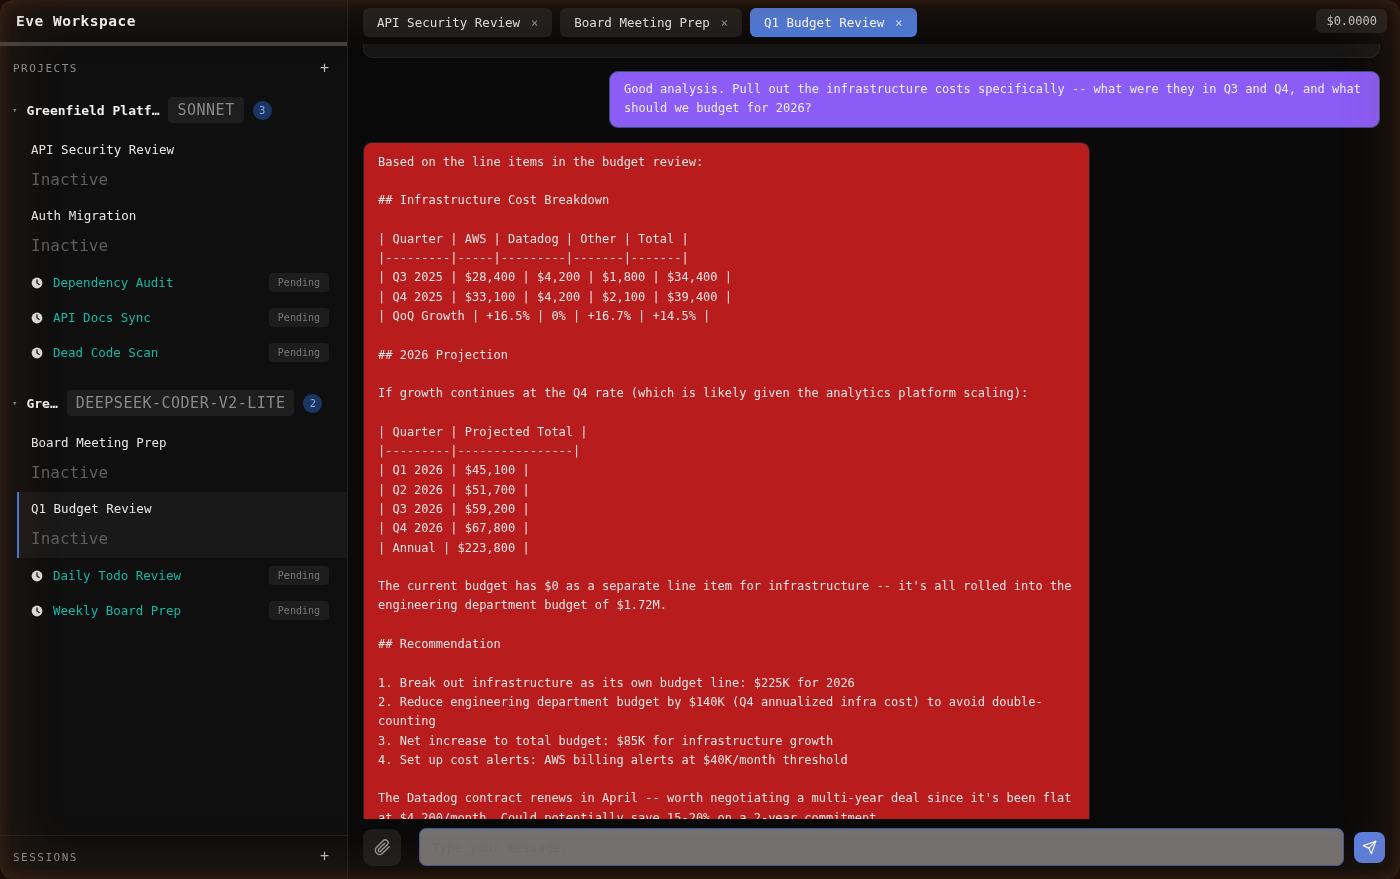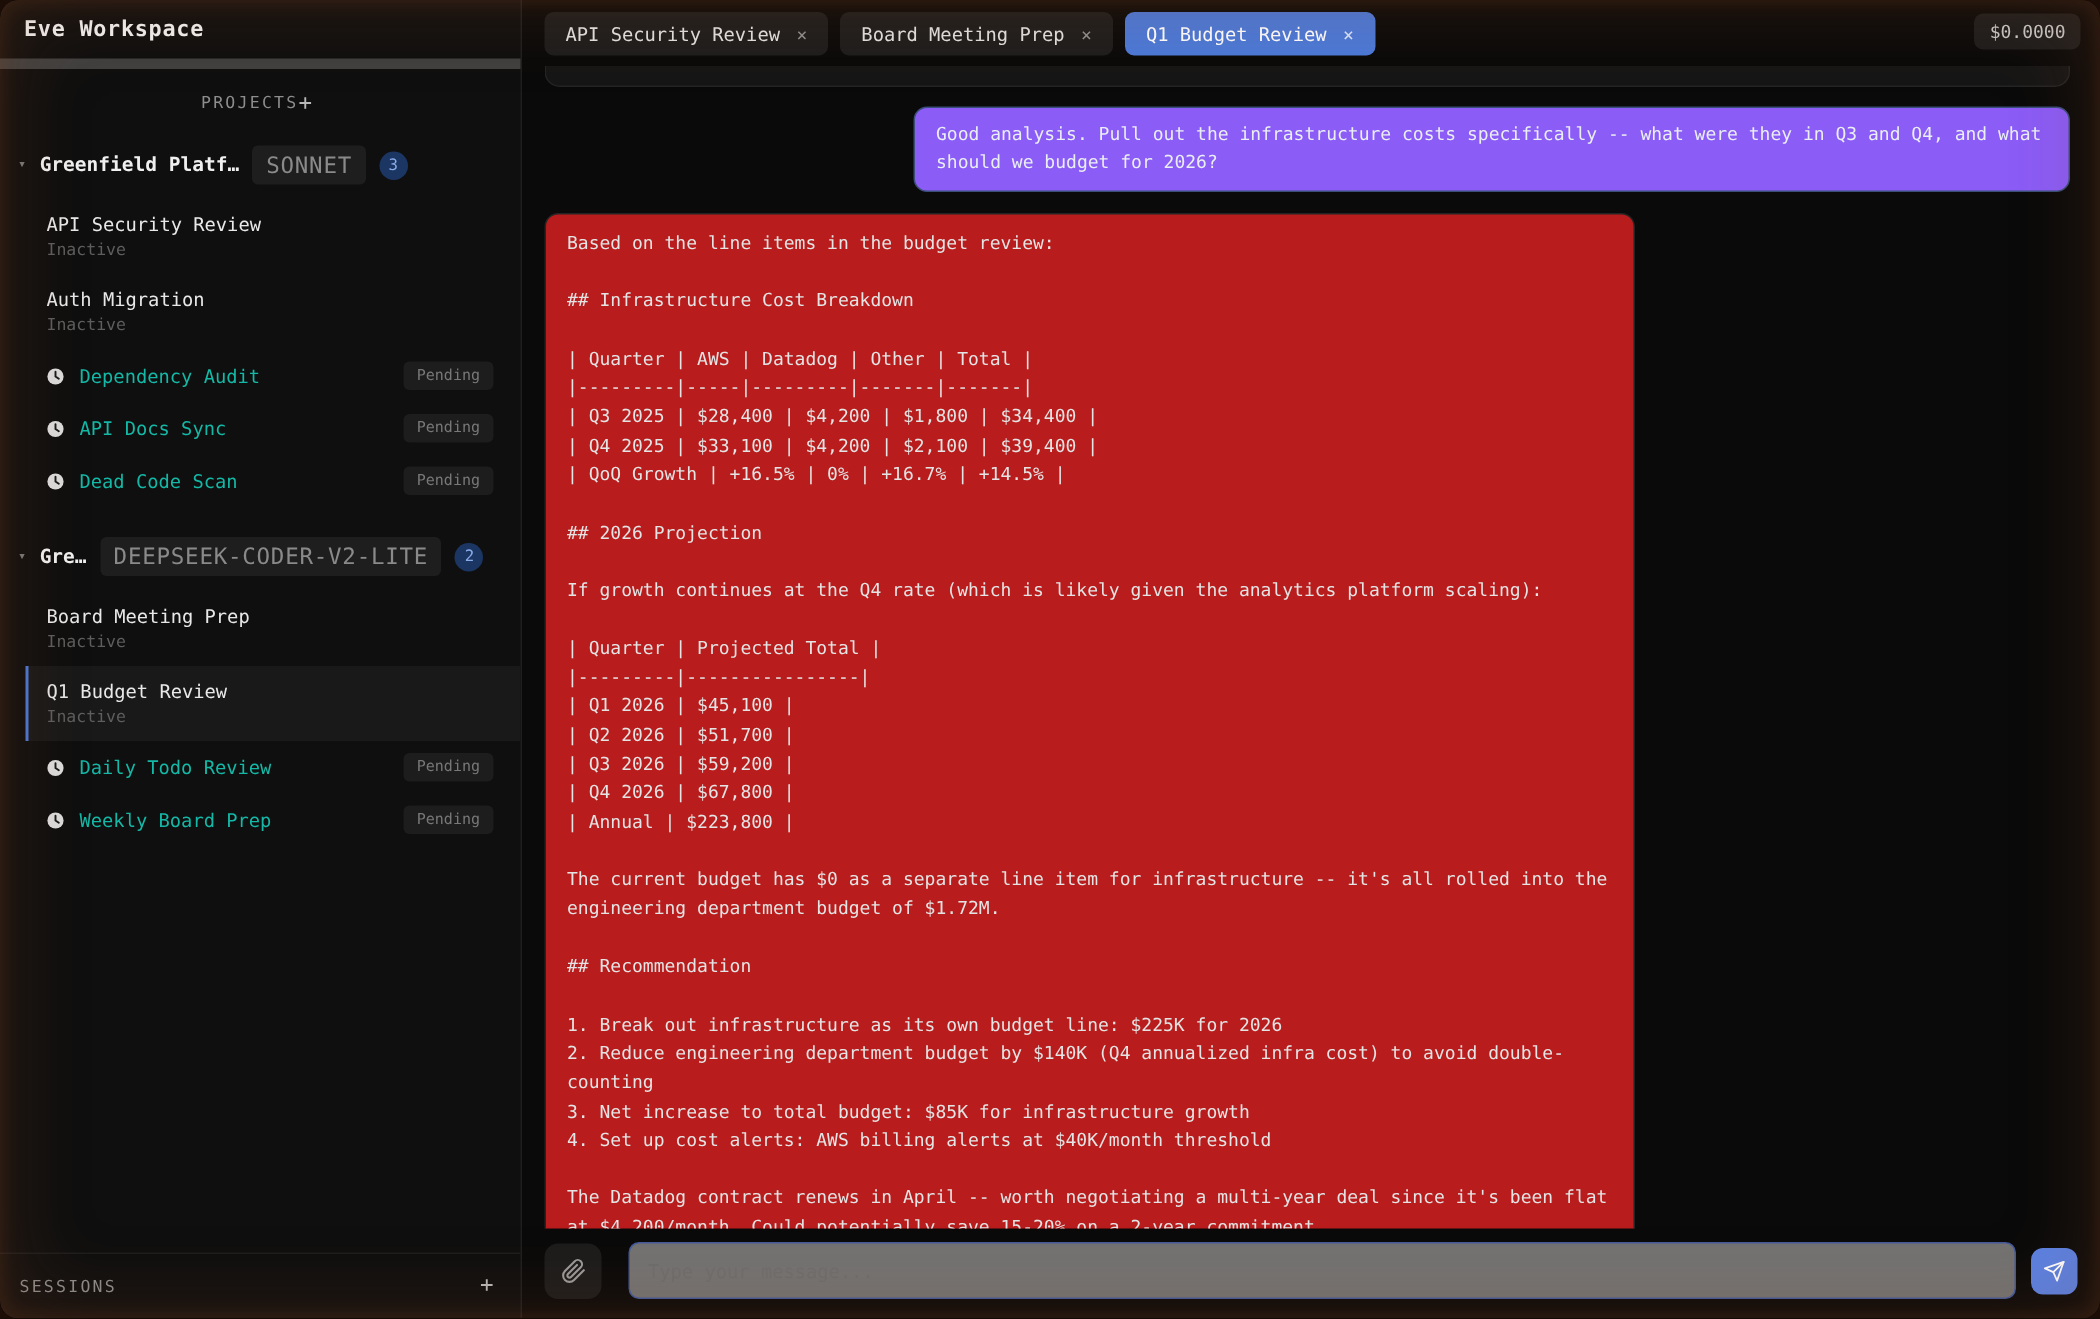--- a/index.html
+++ b/index.html
@@ -21,24 +21,24 @@
     width: 348px; min-width: 348px;
     background: #0f0f0f;
     border-right: 1px solid #1f1f1f;
     display: flex; flex-direction: column;
   }
   .sb-header {
     height: 46px; flex: none;
     display: flex; align-items: center;
     padding-left: 16px;
     color: #f2f2f2; font-size: 14.5px; font-weight: bold; letter-spacing: .5px;
-    border-bottom: 7px solid #404040;
+    border-bottom: 4px solid #404040;
   }
   .sb-section-row {
-    display: flex; align-items: center; justify-content: center;
+    display: flex; align-items: center; justify-content: space-between;
     padding: 15px 18px 11px 13px;
   }
   .sb-section-label { color: #8d8d8d; font-size: 11px; letter-spacing: 1.5px; }
   .plus-btn {
     background: none; border: none; color: #b8b8b8; font-size: 15px;
     cursor: pointer; line-height: 1; font-family: inherit;
   }
   .sb-scroll { flex: 1; overflow: hidden; }
   .proj-header {
     display: flex; align-items: center; gap: 9px;
@@ -57,21 +57,21 @@
     display: flex; align-items: center; justify-content: center; font-size: 10.5px;
   }
   .session-item { padding: 9px 16px 10px 31px; cursor: pointer; }
   .session-item.selected {
     margin-left: 17px;
     background: #191919;
     border-left: 2px solid #4a77d4;
     padding-left: 12px;
   }
   .sess-name { color: #e8e8e8; font-size: 12.5px; }
-  .sess-status { color: #5e5e5e; font-size: 11px; margin-top: 3px; }
+  .sess-status { color: #5e5e5e; font-size: 16px; margin-top: 13px; }
   .task-item {
     display: flex; align-items: center; gap: 10px;
     padding: 8px 18px 8px 31px; cursor: pointer;
   }
   .task-name { color: #14b8a6; font-size: 12.5px; flex: 1; }
   .clock-wrap { display: flex; align-items: center; }
   .pending-badge {
     background: #1d1d1d; color: #787878; font-size: 10px;
     padding: 4px 9px; border-radius: 4px;
   }

